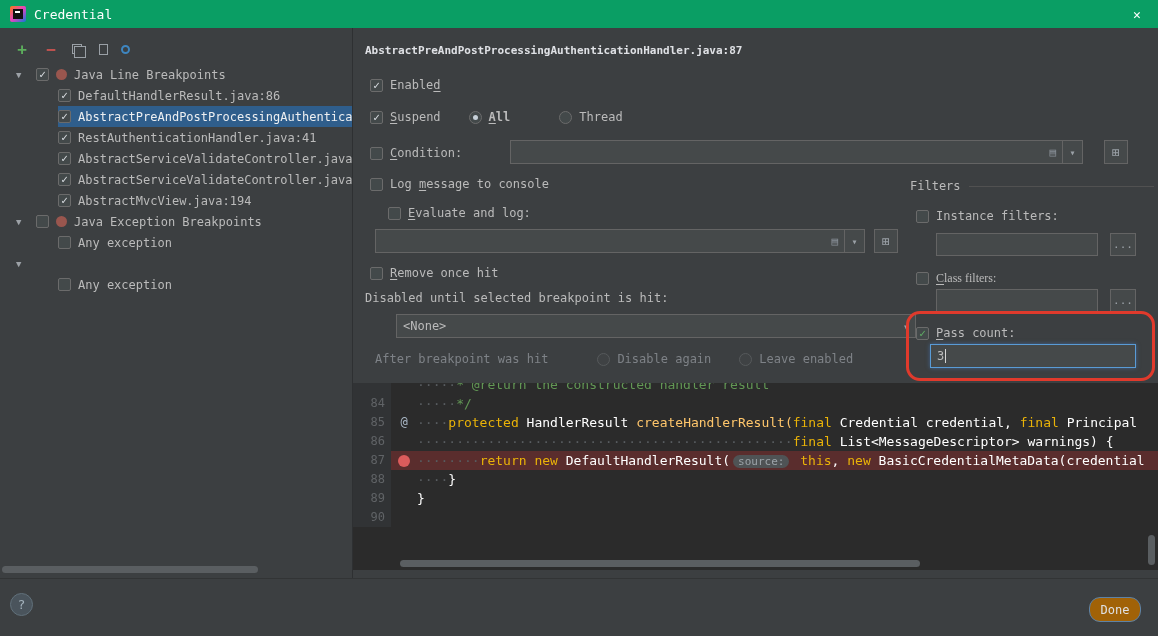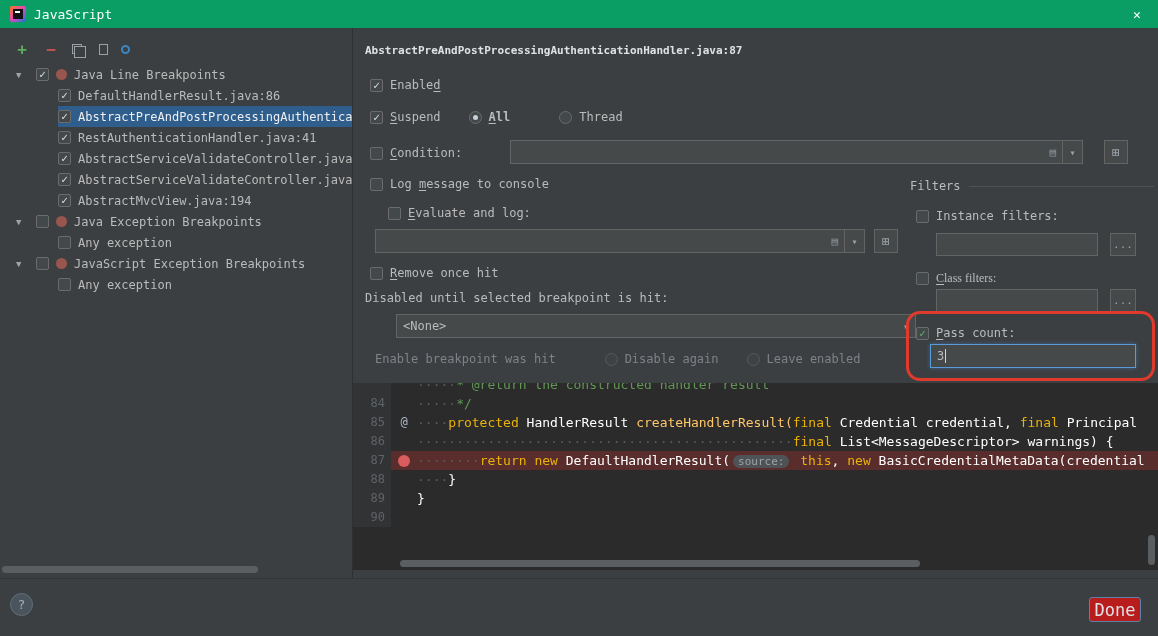--- a/index.html
+++ b/index.html
@@ -74,34 +74,34 @@
   .s-tx{color:#ffffff;}
   .s-hint{background:#4f5355;color:#9ca3a8;border-radius:7px;padding:0 5px;font-size:11px;margin:0 3px;}
   .ed-hthumb{position:absolute;left:400px;top:560px;width:520px;height:7px;background:#5a5e61;border-radius:4px;}
   .ed-vthumb{position:absolute;left:1148px;top:535px;width:7px;height:30px;background:#5a5e61;border-radius:4px;}
   
   .red-annotation{position:absolute;left:906px;top:311px;width:249px;height:70px;border:3px solid #e03a2c;
                   border-radius:14px;z-index:50;pointer-events:none;box-sizing:border-box;}
   .hdiv{position:absolute;left:0;top:578px;width:1158px;height:1px;background:#323435;}
   .help{position:absolute;left:10px;top:593px;width:23px;height:23px;border-radius:50%;background:#4a545c;
         border:1px solid #61707a;color:#a3b2bc;display:flex;align-items:center;justify-content:center;font-size:13px;box-sizing:border-box;}
-  .done{position:absolute;left:1089px;top:597px;width:52px;height:25px;background:#b91c1c;border:1px solid #5e82a5;
-        border-radius:3px;color:#dfe1e5;font-size:17px;display:flex;align-items:center;justify-content:center;box-sizing:border-box;}
+  .done{position:absolute;left:1089px;top:597px;width:52px;height:25px;background:#a16207;border:1px solid #5e82a5;
+        border-radius:11px;color:#dfe1e5;font-size:12px;display:flex;align-items:center;justify-content:center;box-sizing:border-box;}
   u{text-underline-offset:2px;}
 </style>
 </head>
 <body>
 
 <div class="app">
 
   <div class="titlebar">
     <span class="logo">
         <i></i>
       </span>
-    <span>JavaScript</span>
+    <span>Credential</span>
     <span class="close">✕</span>
   </div>
 
   <div class="lp-toolbar">
     <span class="tb plus">+</span>
     <span class="tb minus">−</span>
     <span class="tb dup"></span>
     <span class="tb doc"></span>
     <span class="tb sync"></span>
   </div>
@@ -159,25 +159,20 @@
         </span>
       </div>
       <div class="trow item">
         <span class="selwrap">
           <span class="cb"></span>
           <span class="tlabel">Any exception</span>
         </span>
       </div>
       <div class="trow group">
         <span class="arrow">▼</span>
-        <span class="selwrap">
-          <span class="cb"></span>
-          <span class="bicon"></span>
-          <span class="tlabel">JavaScript Exception Breakpoints</span>
-        </span>
       </div>
       <div class="trow item">
         <span class="selwrap">
           <span class="cb"></span>
           <span class="tlabel">Any exception</span>
         </span>
       </div>
     </div>
   <div class="lp-thumb"></div>
   <div class="vdiv"></div>
@@ -244,21 +239,21 @@
   </div>
 
   <div class="row" style="left:365px;top:291px;">
     <span>Disabled until selected breakpoint is hit:</span>
   </div>
   <div class="field" style="left:396px;top:314px;width:520px;">
     <span>&lt;None&gt;</span>
     <span class="caret">▾</span>
   </div>
   <div class="row" style="left:375px;top:352px;">
-    <span class="gray">Enable breakpoint was hit</span>
+    <span class="gray">After breakpoint was hit</span>
     <span class="gap"></span>
       <span class="gap"></span>
     <span class="radio dis"></span>
     <span class="gray">Disable again</span>
     <span class="gap"></span>
     <span class="radio dis"></span>
     <span class="gray">Leave enabled</span>
   </div>
 
   <div class="sep" style="left:910px;top:179px;width:244px;">

